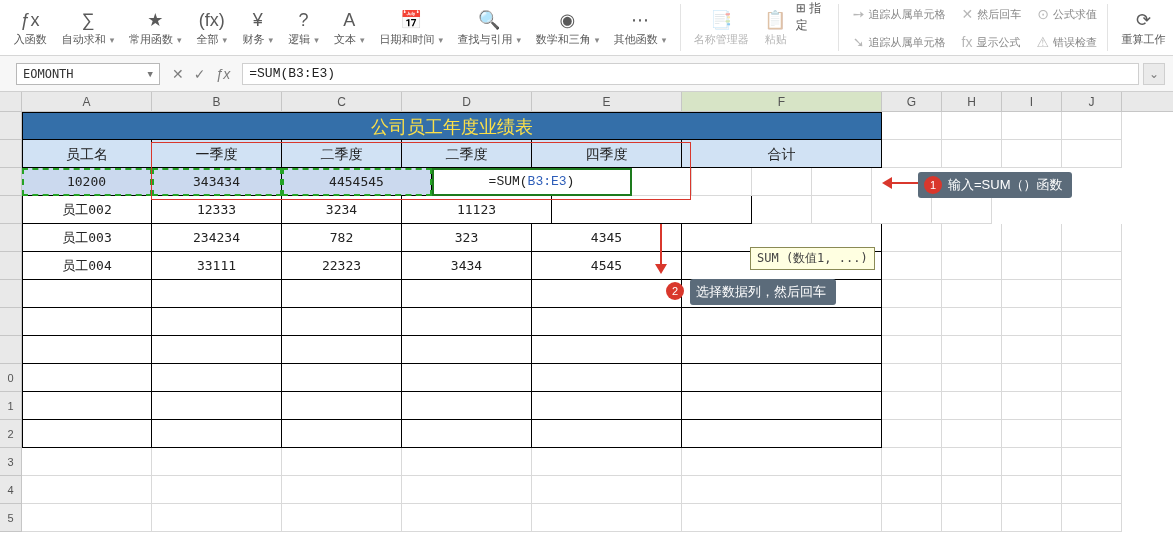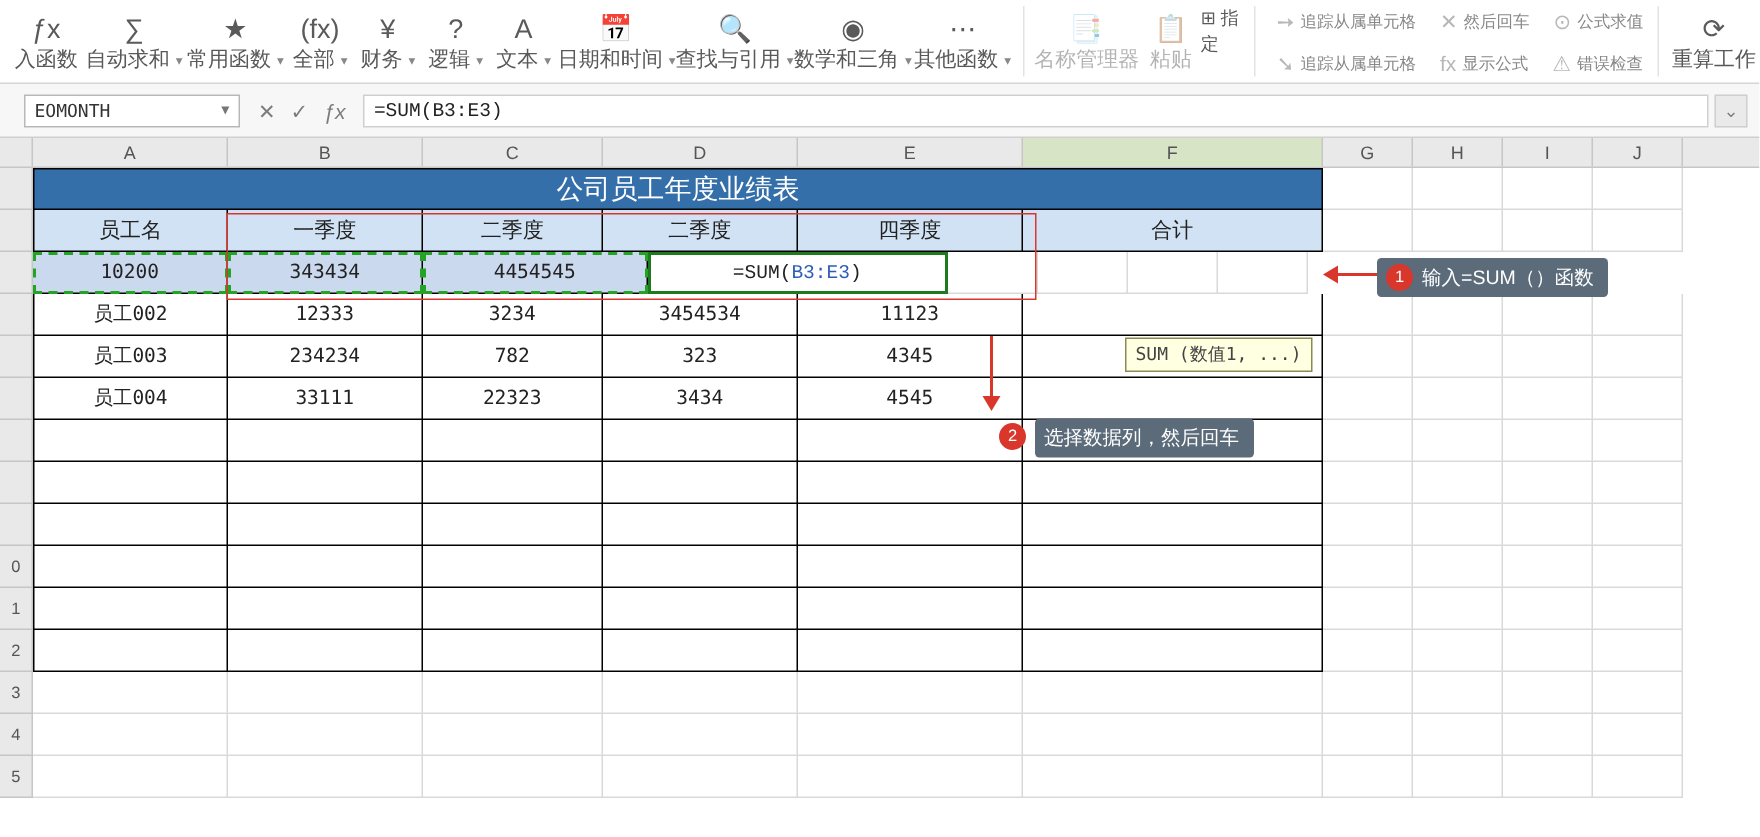--- a/index.html
+++ b/index.html
@@ -31,21 +31,21 @@
     min-width: 40px;
     cursor: pointer;
   }
   .ribbon-btn .glyph {
     font-size: 18px;
     line-height: 20px;
     color: #5a5a5a;
     text-align:center;
   }
   .ribbon-btn .lbl {
-    font-size: 14px;
+    font-size: 11px;
     color: #595959;
     white-space: nowrap;
     display:flex;
     align-items:center;
     gap:2px;
   }
   .dd::after { content:"▾"; font-size:9px; color:#888; margin-left:2px; }
   .sep { width:1px; background:#e3e3e3; margin:4px 6px; }
   .ribbon-group2 .ribbon-btn { opacity:.45; }
   .ribbon-group3 { margin-left:4px; }
@@ -116,21 +116,21 @@
   }
   
   .wA{width:130px} .wB{width:130px} .wC{width:120px} .wD{width:130px}
   .wE{width:150px} .wF{width:200px} .wG{width:60px} .wH{width:60px} .wI{width:60px} .wJ{width:60px}
   
   .tbord { border-right:1px solid #000; border-bottom:1px solid #000; }
   .tbord-top { border-top:1px solid #000; }
   .tbord-left { border-left:1px solid #000; }
 
   .title-row .cell.title {
-    background:#346fa9; color:#ffffff; font-size:18px; font-weight:500;
+    background:#346fa9; color:#fde047; font-size:18px; font-weight:500;
   }
   .header-row .cell.hd {
     background:#d1e2f4; font-size:14px; color:#222;
   }
   .selrange {
     background:#cbd9ee;
   }
   .marching {
     outline:2px dashed #25a325; outline-offset:-2px;
   }
@@ -140,21 +140,21 @@
     font-family: Consolas,"Courier New",monospace;
     font-size:13px; text-align:left; line-height:28px;
   }
   .active-cell .ref { color:#2d5db8; }
 
   
   .sumtip {
     position:absolute;
     border:1px solid #8a8a55; background:#ffffe1;
     font-size:12px; padding:2px 6px;
-    font-family:"SimSun",monospace; color:#444;
+    font-family:"SimSun",monospace; color:#444;margin-top:22px;
   }
 
   
   .callout {
     position:absolute; display:flex; align-items:center; gap:6px;
     background:#5b6b7a; color:#fff; font-size:13px; padding:4px 10px 4px 6px;
     border-radius:3px;
   }
   .callout .num {
     width:18px;height:18px;border-radius:50%;background:#d9372c;color:#fff;
@@ -234,21 +234,21 @@
 
   <div class="ribbon-group2" style="display:flex">
     <div class="ribbon-btn">
       <span class="glyph">📑</span>
       <span class="lbl">名称管理器</span>
     </div>
     <div class="ribbon-btn">
       <span class="glyph">📋</span>
       <span class="lbl">粘贴</span>
     </div>
-    <div style="display:flex;flex-direction:column;justify-content:center">
+    <div style="display:flex;justify-content:center">
       <div class="mini">
         <span class="g">⊞</span>
         <span>指定</span>
       </div>
       <div style="height:14px"></div>
     </div>
   </div>
 
   <div class="sep"></div>
   <div class="ribbon-group3">
@@ -355,21 +355,20 @@
     <div class="cell wH"></div>
     <div class="cell wI"></div>
     <div class="cell wJ"></div>
   </div>
 
   <div class="row">
     <div class="rowh"></div>
     <div class="cell wA tbord tbord-left">员工002</div>
     <div class="cell wB tbord">12333</div>
     <div class="cell wC tbord">3234</div>
-    <div class="cell wD tbord">3454534</div>
     <div class="cell wE tbord">11123</div>
     <div class="cell wF tbord"></div>
     <div class="cell wG"></div>
     <div class="cell wH"></div>
     <div class="cell wI"></div>
     <div class="cell wJ"></div>
   </div>
 
   <div class="row">
     <div class="rowh"></div>

